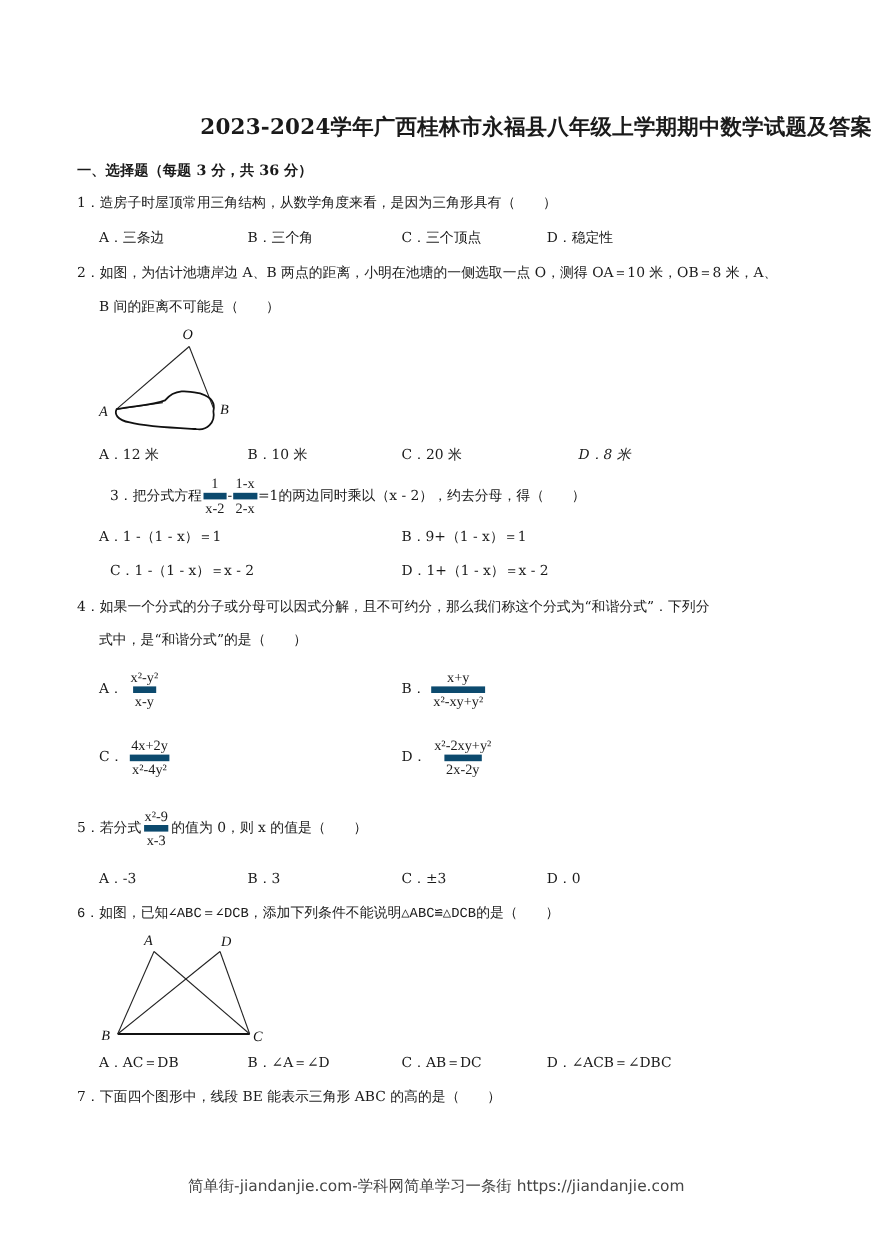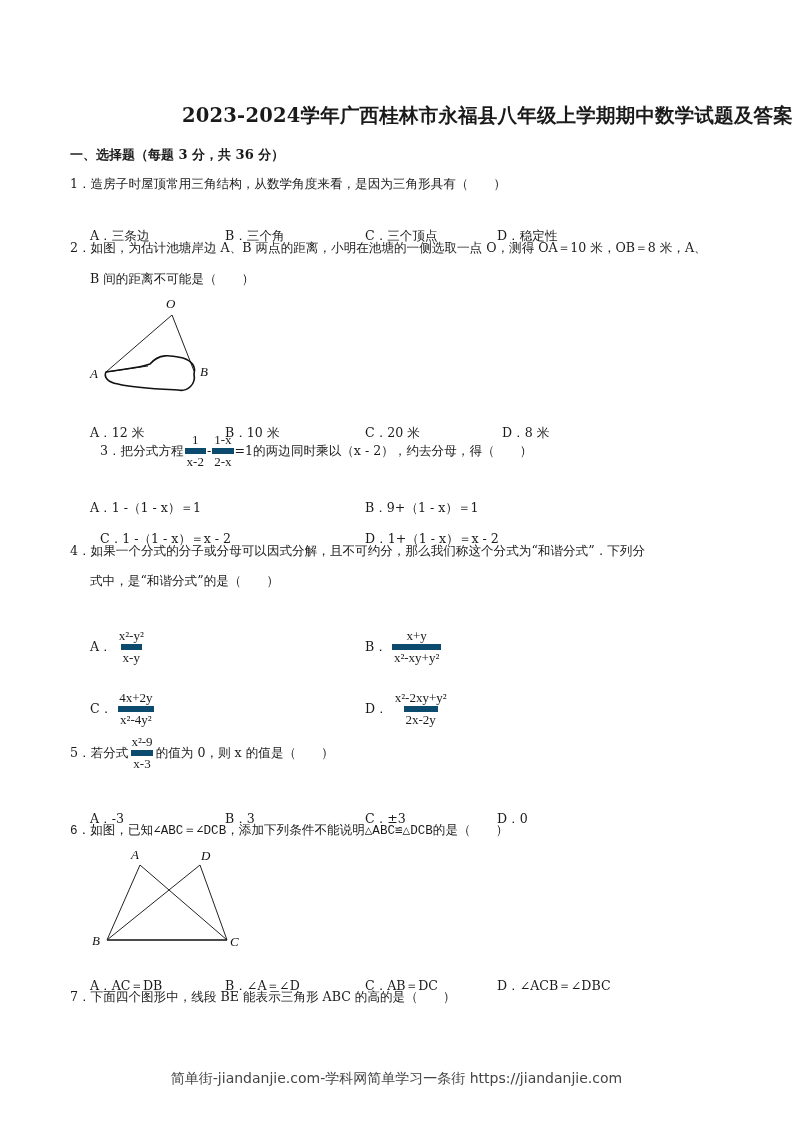--- a/index.html
+++ b/index.html
@@ -9,21 +9,21 @@
     color: #1a1a1a;
   }
   .abs { position: absolute; }
   .title {
     left: 0; width: 793px; top: 102px; text-align: right;
     font-size: 19.5px; font-weight: bold; letter-spacing: 0.2px;
     font-family: "DejaVu Serif", serif;
   }
   .section { left: 70px; top: 146px; font-size: 13px; font-weight: bold; }
   .line { font-size: 12.6px; white-space: nowrap; }
-  .opt { font-size: 12.6px; white-space: nowrap; margin-top: 20px; }
+  .opt { font-size: 12.6px; white-space: nowrap; }
   .frac {
     display: inline-flex; flex-direction: column; align-items: center;
     vertical-align: middle; font-family: "Liberation Serif", serif;
     font-size: 13px; line-height: 16px; margin: 0 1px;
   }
   .frac .num { padding: 0 2px; }
   .frac .den { border-top: 6px solid #0c4a6e; padding: 0 2px; }
   .footer {
     left: 0; width: 793px; top: 1070px; text-align: center;
     font-family: "DejaVu Sans", sans-serif; font-size: 14px; color: #444;
@@ -56,21 +56,21 @@
   <line x1="18" y1="78" x2="60" y2="72" stroke="#222" stroke-width="1"></line>
   <path d="M18,78 C35,75 52,74 62,70 C72,58 85,62 95,64 C104,67 108,72 106,80 C108,90 100,98 90,96 C70,95 45,94 30,90 C18,88 16,82 18,78 Z" fill="none" stroke="#111" stroke-width="1.6"></path>
   <text class="lbl" x="78" y="14">O</text>
   <text class="lbl" x="2" y="84">A</text>
   <text class="lbl" x="112" y="82">B</text>
 </svg>
 
 <div class="abs opt" style="left:90px; top:405px;">A．12 米</div>
 <div class="abs opt" style="left:225px; top:405px;">B．10 米</div>
 <div class="abs opt" style="left:365px; top:405px;">C．20 米</div>
-<div class="abs opt" style="left:502px; top:405px;">D．8 米</div>
+<div class="abs opt" style="left:526px; top:405px;font-style:italic;">D．8 米</div>
 
 <div class="abs line" style="left:70px; top:432px;margin-left:30px;">
   <span>3．</span><span>把分式方程</span><span class="frac">
       <span class="num">1</span>
       <span class="den">x-2</span>
     </span><span>-</span><span class="frac">
       <span class="num">1-x</span>
       <span class="den">2-x</span>
     </span><span>=1的两边同时乘以（x - 2），约去分母，得（　　）</span>
 </div>

